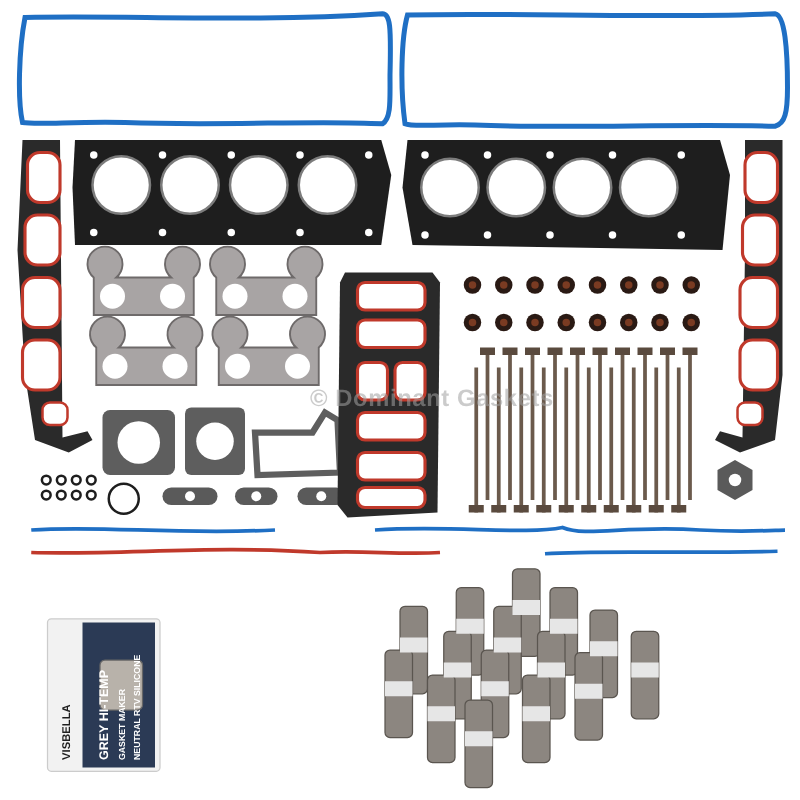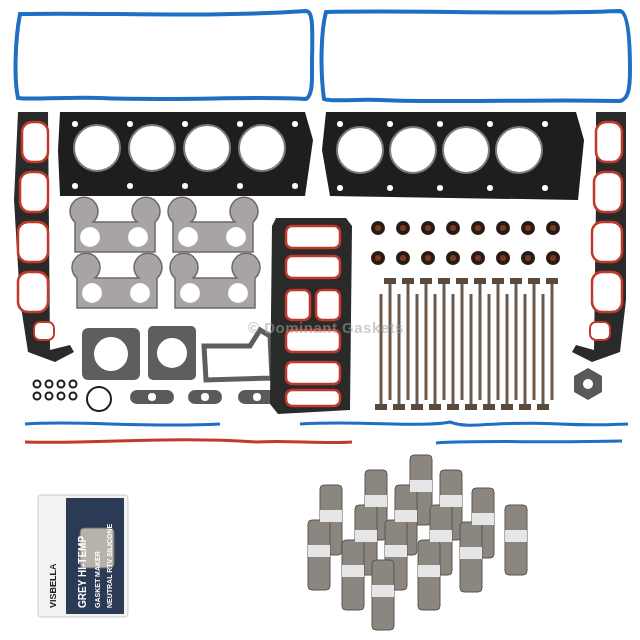--- a/index.html
+++ b/index.html
@@ -1,18 +1,18 @@
 <!DOCTYPE html>
 <html><head>
 <meta charset="utf-8">
 <style>
   html, body { margin:0; padding:0; background:#ffffff; }
   body { width:640px; height:640px; position:relative; overflow:hidden; font-family:"Liberation Sans", sans-serif; }
   .layer { position:absolute; left:0; top:0; }
-  .wm { position:absolute; left:248px; top:319px; font-size:15px; font-weight:bold; color:rgba(160,160,160,0.55); letter-spacing:0.5px; }
+  .wm { position:absolute; left:248px; top:309px; font-size:19px; font-weight:bold; color:rgba(160,160,160,0.55); letter-spacing:0.5px; }
   .tube-text { font-family:"Liberation Sans", sans-serif; font-weight:bold; }
 </style>
 </head>
 <body>
 
 <svg class="layer" width="640" height="640" viewBox="0 0 640 640">
 
   <path d="M20,14 C100,12 200,18 306,11 C312,11 313,20 312,60 C312,80 313,95 306,99 C250,96 180,101 100,98 C60,97 30,100 18,98 C14,80 15,40 20,14 Z" fill="none" stroke="#1f6fc4" stroke-width="4"></path>
   <path d="M326,12 C420,10 520,15 620,11 C628,12 630,40 630,70 C630,90 628,99 620,101 C540,99 450,103 380,100 C350,99 330,102 324,99 C320,70 321,30 326,12 Z" fill="none" stroke="#1f6fc4" stroke-width="4"></path>
 

